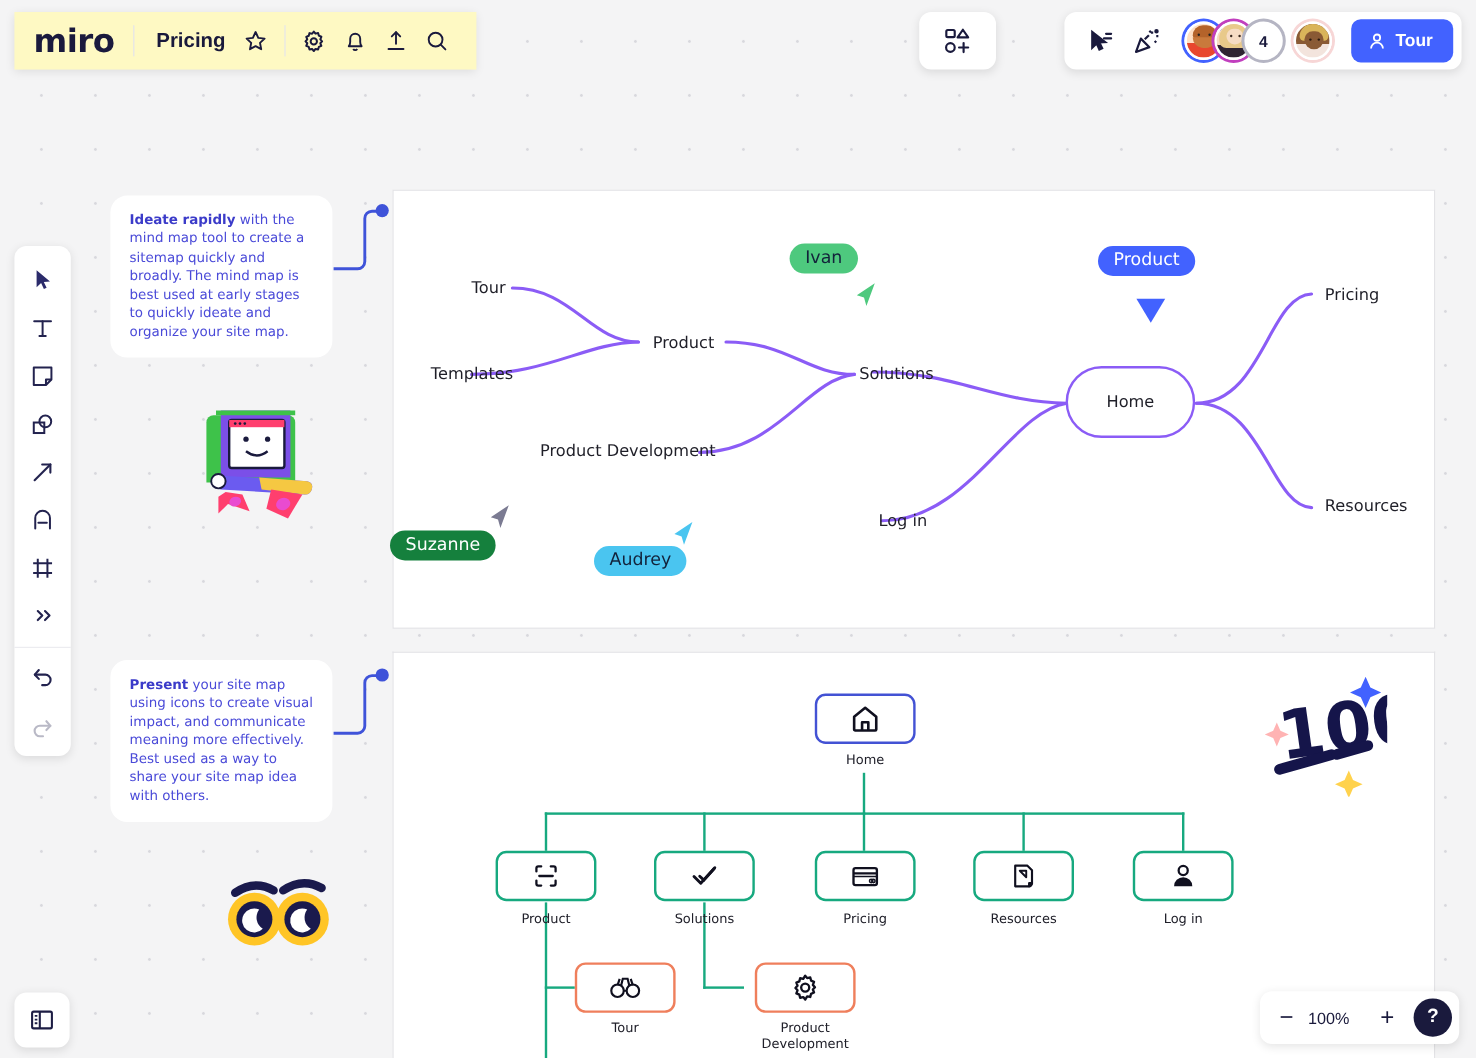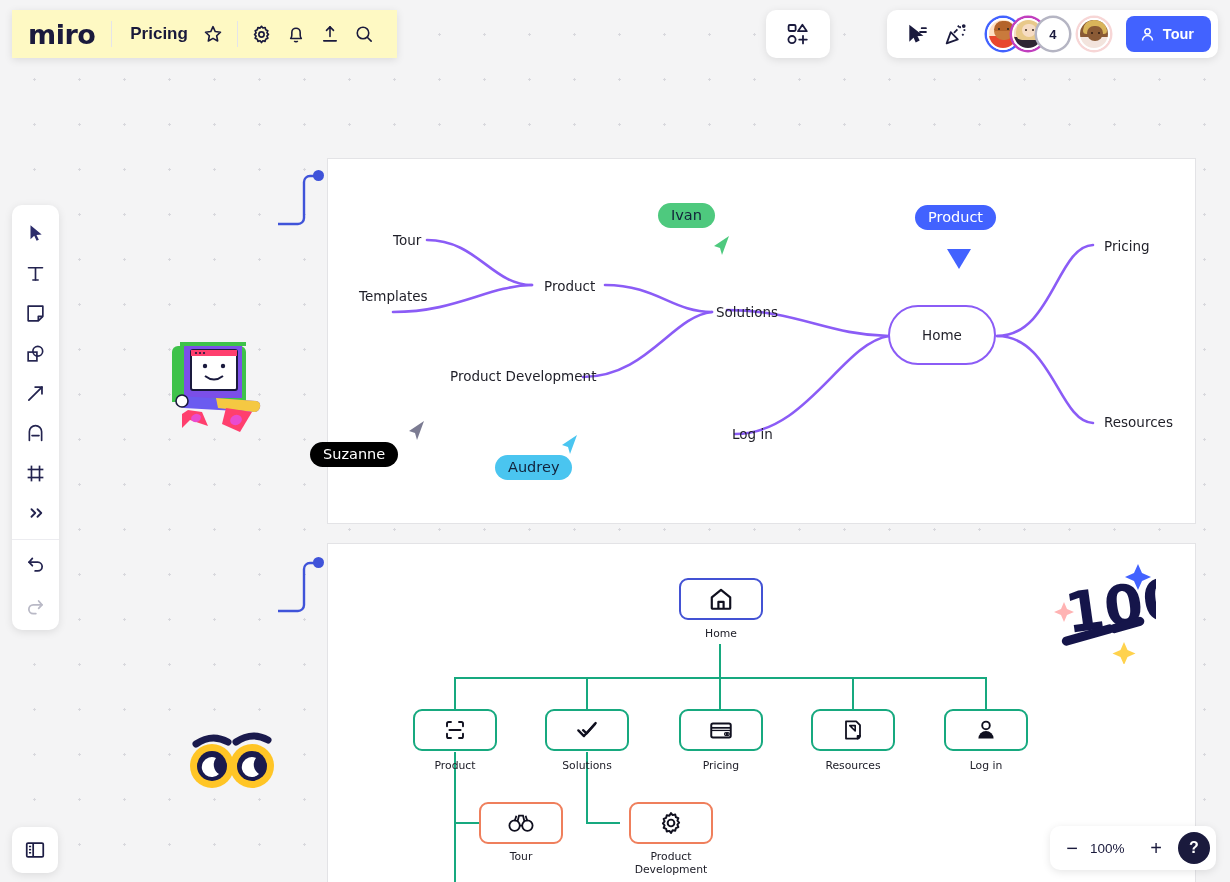--- a/index.html
+++ b/index.html
@@ -213,40 +213,40 @@
 
       <path d="M408,276 C480,276 515,185 562,178"></path>
 
       <path d="M670,178 C725,178 730,88 766,87"></path>
 
       <path d="M670,178 C725,178 732,264 766,265"></path>
     </g>
   </svg>
 
   <div class="mm-label" style="left:393px; top:232px;">Tour</div>
-  <div class="mm-label" style="left:359px; top:288px;">Templates</div>
+  <div class="mm-label" style="left:359px; top:304px;">Templates</div>
   <div class="mm-label" style="left:544px; top:278px;">Product</div>
   <div class="mm-label" style="left:450px; top:368px;">Product Development</div>
   <div class="mm-label" style="left:716px; top:304px;">Solutions</div>
   <div class="mm-label" style="left:732px; top:426px;">Log in</div>
   <div class="mm-label" style="left:1104px; top:238px;">Pricing</div>
   <div class="mm-label" style="left:1104px; top:414px;">Resources</div>
   <div class="mm-home">Home</div>
 
   <div class="cursor-lbl" style="left:658px; top:203px; background:#4ec97e; color:#12223a;">Ivan</div>
   <svg class="cur-arrow" style="left:708px; top:233px; width:26px; height:26px;">
     <path d="M21,3 L6,13 L12,15 L14,22 Z" fill="#4ec97e"></path>
   </svg>
 
   <div class="cursor-lbl" style="left:915px; top:205px; background:#4262ff; color:#ffffff;">Product</div>
   <svg class="cur-arrow" style="left:944px; top:247px; width:28px; height:26px;">
     <path d="M3,2 L27,2 L15,22 Z" fill="#4262ff"></path>
   </svg>
 
-  <div class="cursor-lbl" style="left:310px; top:442px; background:#000000; color:#ffffff;">Suzanne</div>
+  <div class="cursor-lbl" style="left:325px; top:442px; background:#15803d; color:#ffffff;">Suzanne</div>
   <svg class="cur-arrow" style="left:403px; top:418px; width:26px; height:26px;">
     <path d="M21,3 L6,13 L12,15 L14,22 Z" fill="#7b7b92"></path>
   </svg>
 
   <div class="cursor-lbl" style="left:495px; top:455px; background:#4ac5f0; color:#12223a;">Audrey</div>
   <svg class="cur-arrow" style="left:556px; top:432px; width:26px; height:26px;">
     <path d="M21,3 L6,13 L12,15 L14,22 Z" fill="#4ac5f0"></path>
   </svg>
 
   <div class="sm-line" style="left:719px; top:644px; width:2px; height:35px;"></div>
@@ -377,25 +377,31 @@
     <g>
       <text x="14" y="70" font-family="DejaVu Sans, sans-serif" font-size="56" font-weight="700" fill="#15154a" transform="rotate(-8 52 56)">100</text>
       <path d="M14 82 L58 72" stroke="#15154a" stroke-width="9" stroke-linecap="round" transform="rotate(-3 36 77)"></path>
       <path d="M62 70 L88 64" stroke="#15154a" stroke-width="9" stroke-linecap="round" transform="rotate(-3 75 67)"></path>
       <path d="M86 6 l4 9 9 4 -9 4 -4 9 -4 -9 -9 -4 9 -4z" fill="#4262ff"></path>
       <path d="M12 44 l3 7 7 3 -7 3 -3 7 -3 -7 -7 -3 7 -3z" fill="#ffb3b3"></path>
       <path d="M72 84 l3.5 8 8 3.5 -8 3.5 -3.5 8 -3.5 -8 -8 -3.5 8 -3.5z" fill="#ffd24d"></path>
     </g>
   </svg>
 
+  <div class="tipcard" id="tip1">
+    <span><b>Ideate rapidly</b><span> with the mind map tool to create a sitemap quickly and broadly. The mind map is best used at early stages to quickly ideate and organize your site map.</span></span>
+  </div>
   <svg class="tipconn" style="left:276px; top:168px; width:48px; height:64px;">
     <path d="M2 56 H22 a6 6 0 0 0 6 -6 V14 a6 6 0 0 1 6 -6 H42" fill="none" stroke="#3f53d9" stroke-width="2.4"></path>
   </svg>
   <div class="tipdot" style="left:313px; top:170px;"></div>
 
+  <div class="tipcard" id="tip2">
+    <span><b>Present</b><span> your site map using icons to create visual impact, and communicate meaning more effectively. Best used as a way to share your site map idea with others.</span></span>
+  </div>
   <svg class="tipconn" style="left:276px; top:555px; width:48px; height:64px;">
     <path d="M2 56 H22 a6 6 0 0 0 6 -6 V14 a6 6 0 0 1 6 -6 H42" fill="none" stroke="#3f53d9" stroke-width="2.4"></path>
   </svg>
   <div class="tipdot" style="left:313px; top:557px;"></div>
 
   <div class="topbar">
     <div class="logo">miro</div>
     <div class="vdiv"></div>
     <div class="board-title">Pricing</div>
 

